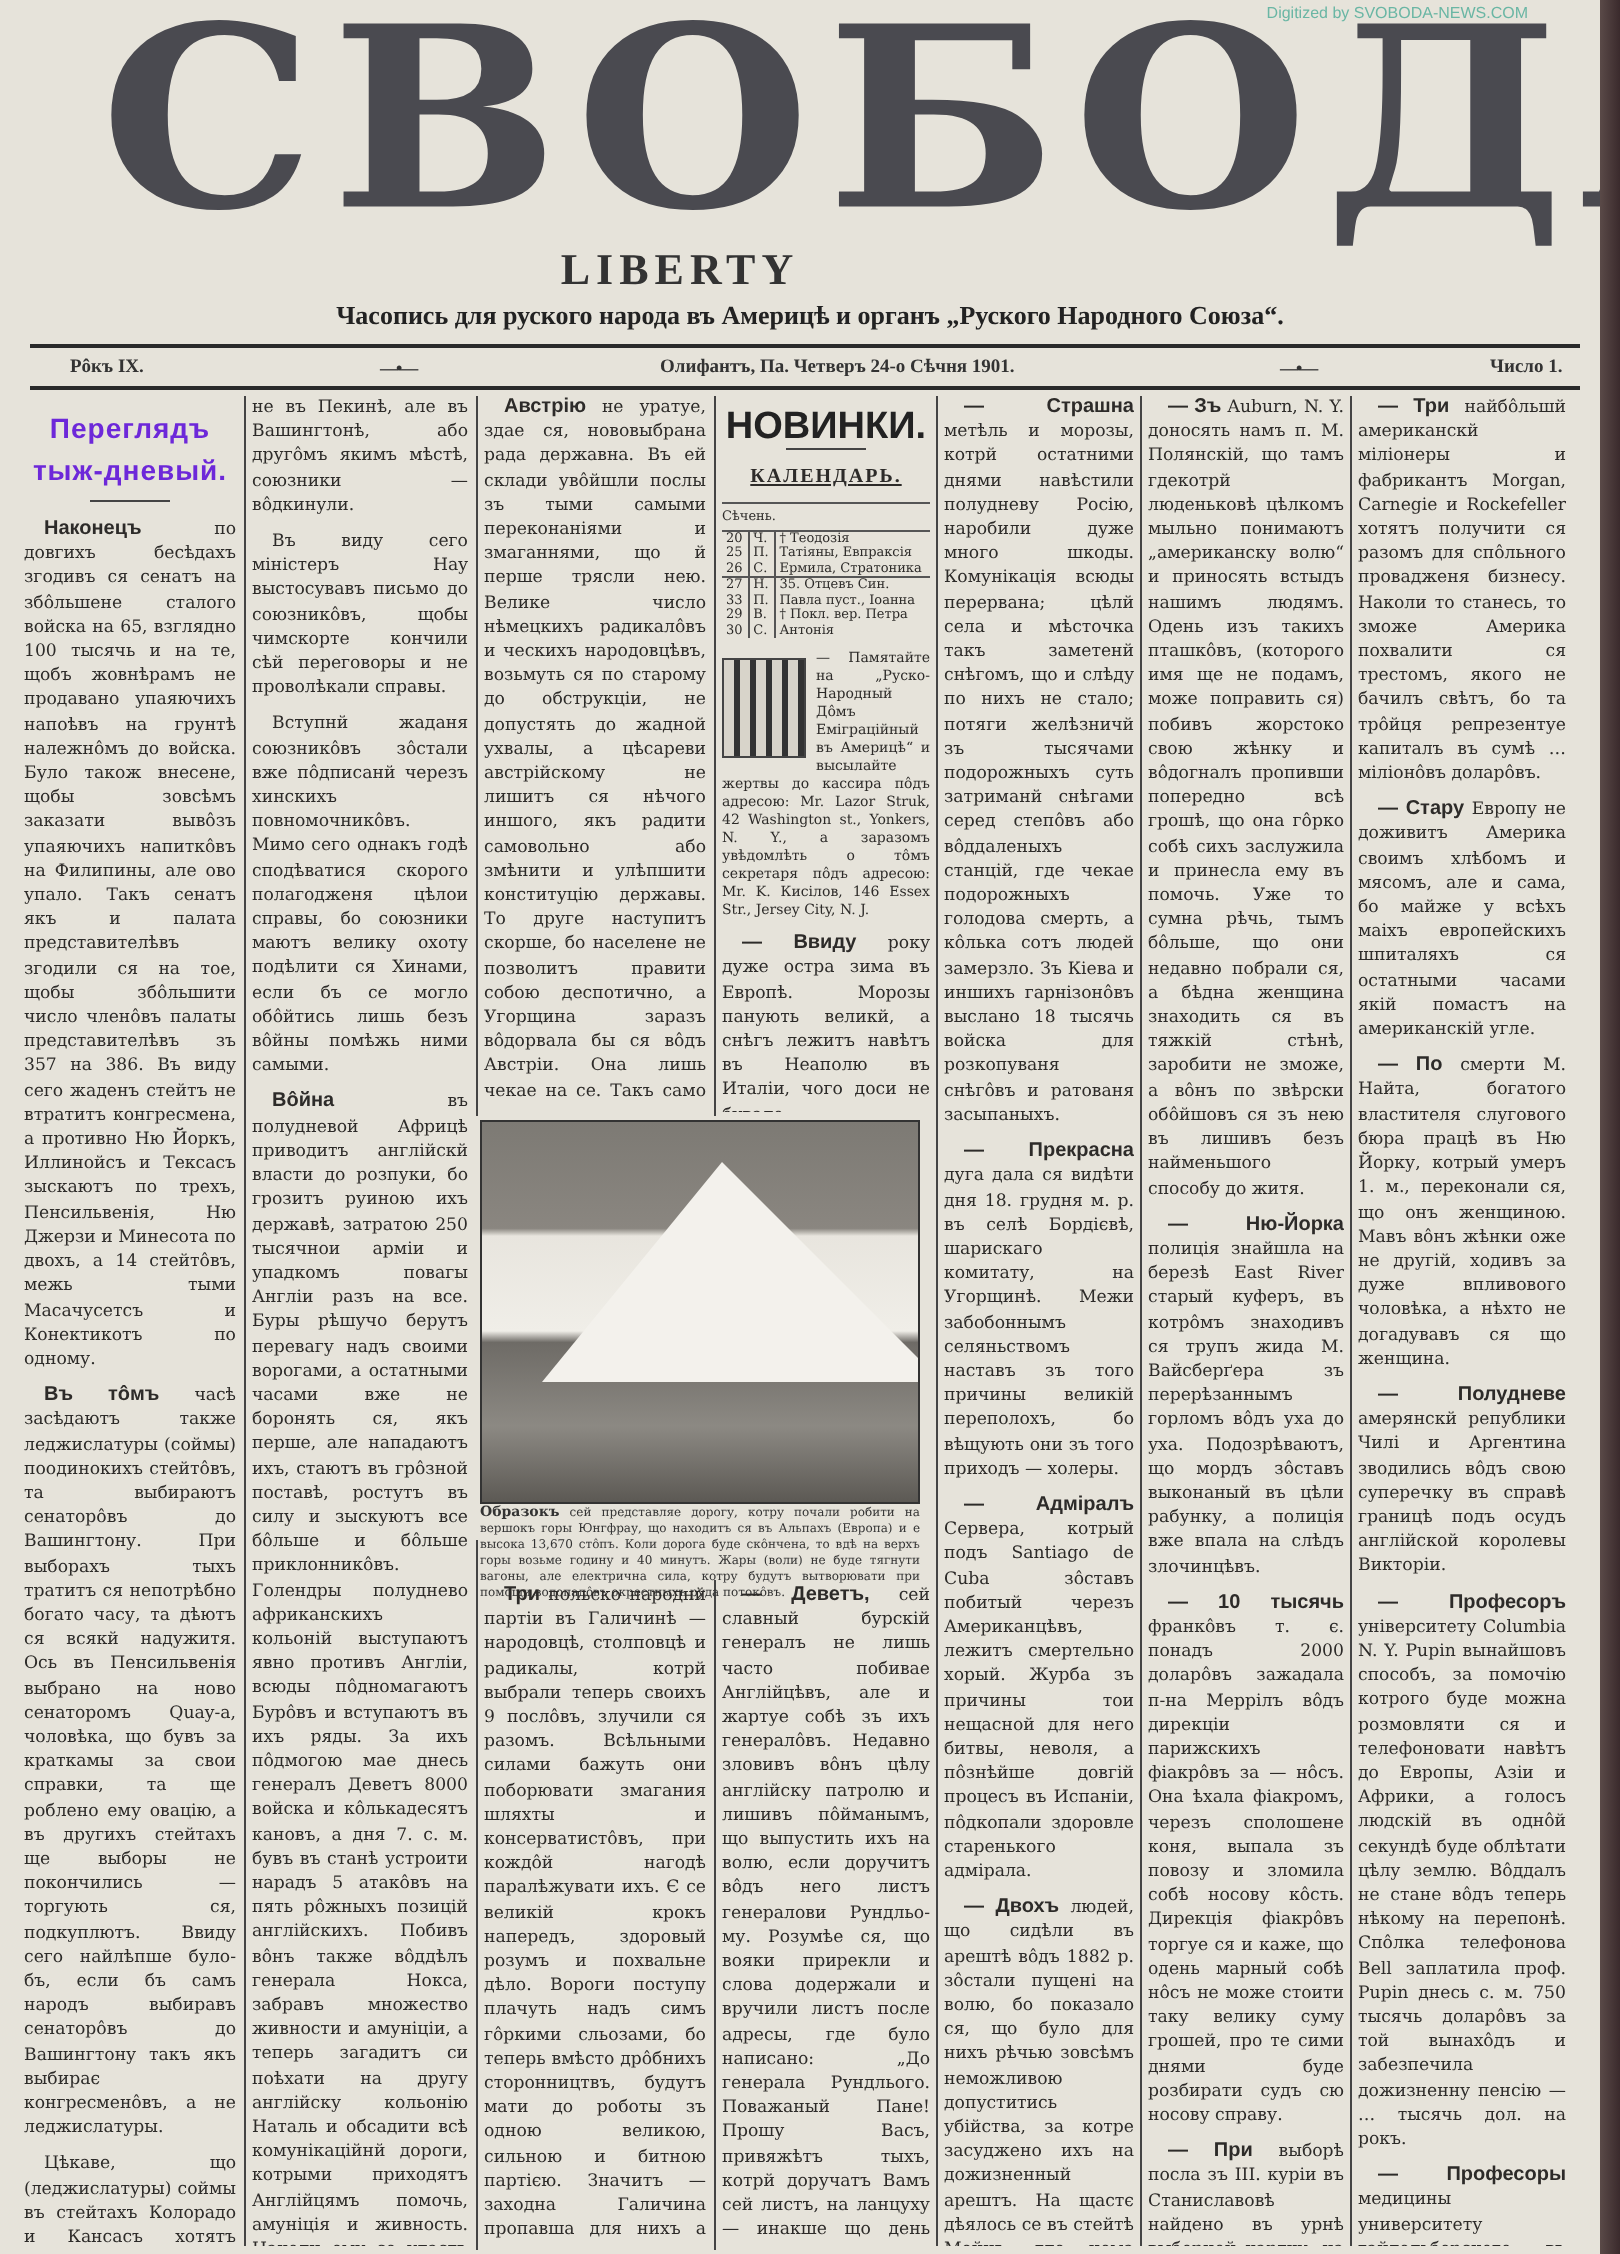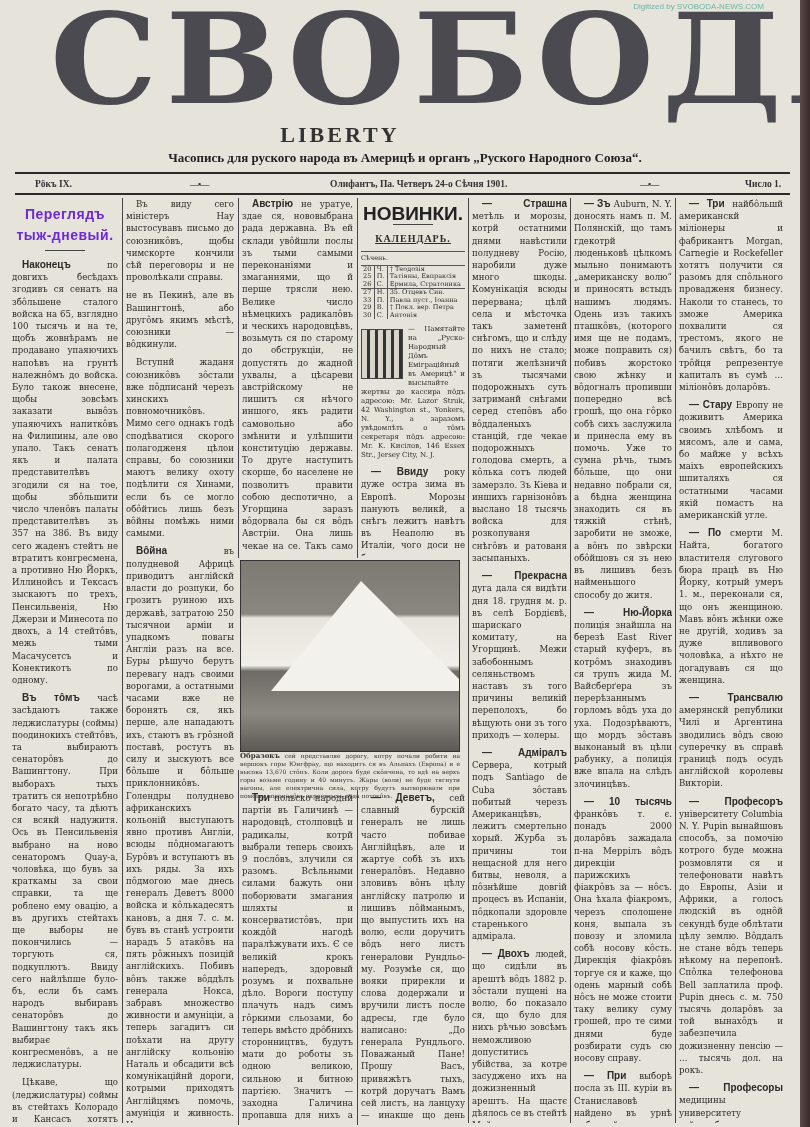--- a/index.html
+++ b/index.html
@@ -68,22 +68,22 @@
   <div class="col" style="left:12px;width:106px;height:925px;">
     <h2 class="head">Переглядъ тыж-дневый.</h2>
     <div class="sep"></div>
     <p><b>Наконецъ</b> <span>по довгихъ бесѣдахъ згодивъ ся сенатъ на збôльшене сталого войска на 65, взглядно 100 тысячь и на те, щобъ жовнѣрамъ не продавано упаяючихъ напоѣвъ на грунтѣ належнôмъ до войска. Було також внесене, щобы зовсѣмъ заказати вывôзъ упаяючихъ напиткôвъ на Филипины, але ово упало. Такъ сенатъ якъ и палата представителѣвъ згодили ся на тое, щобы збôльшити число членôвъ палаты представителѣвъ зъ 357 на 386. Въ виду сего жаденъ стейтъ не втратитъ конгресмена, а противно Ню Йоркъ, Иллинойсъ и Тексасъ зыскаютъ по трехъ, Пенсильвенія, Ню Джерзи и Минесота по двохъ, а 14 стейтôвъ, межь тыми Масачусетсъ и Конектикотъ по одному.</span></p>
     <p><b>Въ тôмъ</b> <span>часѣ засѣдаютъ также леджислатуры (соймы) поодинокихъ стейтôвъ, та выбираютъ сенаторôвъ до Вашингтону. При выборахъ тыхъ тратитъ ся непотрѣбно богато часу, та дѣютъ ся всякй надужитя. Ось въ Пенсильвенія выбрано на ново сенаторомъ Quay-а, чоловѣка, що бувъ за краткамы за свои справки, та ще роблено ему овацію, а въ другихъ стейтахъ ще выборы не покончились — торгують ся, подкуплютъ. Ввиду сего найлѣпше було-бъ, если бъ самъ народъ выбиравъ сенаторôвъ до Вашингтону такъ якъ выбирає конгресменôвъ, а не леджислатуры.</span></p>
     <p><span>Цѣкаве, що (леджислатуры) соймы въ стейтахъ Колорадо и Кансасъ хотятъ наладъ завести у себе кару смерти, котру недавно тому були знесли.</span></p>
 
   </div>
 
   <div class="col" style="left:126px;width:108px;height:925px;">
+    <p style="text-indent:0"><span>не въ Пекинѣ, але въ Вашингтонѣ, або другôмъ якимъ мѣстѣ, союзники — вôдкинули.</span></p>
     <p><span>Въ виду сего міністеръ Hay выстосувавъ письмо до союзникôвъ, щобы чимскорте кончили сѣй переговоры и не проволѣкали справы.</span></p>
-    <p style="text-indent:0"><span>не въ Пекинѣ, але въ Вашингтонѣ, або другôмъ якимъ мѣстѣ, союзники — вôдкинули.</span></p>
     <p><span>Вступнй жаданя союзникôвъ зôстали вже пôдписанй черезъ хинскихъ повномочникôвъ. Мимо сего однакъ годѣ сподѣватися скорого полагодженя цѣлои справы, бо союзники маютъ велику охоту подѣлити ся Хинами, если бъ се могло обôйтись лишь безъ вôйны помѣжь ними самыми.</span></p>
     <p><b>Вôйна</b> <span>въ полудневой Африцѣ приводитъ англійскй власти до розпуки, бо грозитъ руиною ихъ державѣ, затратою 250 тысячнои арміи и упадкомъ повагы Англіи разъ на все. Буры рѣшучо берутъ перевагу надъ своими ворогами, а остатными часами вже не боронять ся, якъ перше, але нападаютъ ихъ, стаютъ въ грôзной поставѣ, ростутъ въ силу и зыскуютъ все бôльше и бôльше приклонникôвъ. Голендры полуднево африканскихъ кольоній выступаютъ явно противъ Англіи, всюды пôдномагаютъ Бурôвъ и вступаютъ въ ихъ ряды. За ихъ пôдмогою мае днесь генералъ Деветъ 8000 войска и кôлькадесятъ кановъ, а дня 7. с. м. бувъ въ станѣ устроити нарадъ 5 атакôвъ на пять рôжныхъ позицій англійскихъ. Побивъ вôнъ также вôддѣлъ генерала Нокса, забравъ множество живности и амуніціи, а теперь загадитъ си поѣхати на другу англійску кольонію Наталь и обсадити всѣ комунікаційнй дороги, котрыми приходятъ Англійцямъ помочь, амуніція и живность. Наколи ему се удастъ ся, тогды 150 тысячна армія Англійцѣвъ зъ Трансвалю и Аренджъ булабъ змушена покинути тй краѣ, або згинути зъ голоду.</span></p>
 
   </div>
 
   <div class="col" style="left:242px;width:111px;height:355px;">
     <p><b>Австрію</b> <span>не уратуе, здае ся, нововыбрана рада державна. Въ ей склади увôйшли послы зъ тыми самыми переконаніями и змаганнями, що й перше трясли нею. Велике число нѣмецкихъ радикалôвъ и ческихъ народовцѣвъ, возьмуть ся по старому до обструкціи, не допустять до жадной ухвалы, а цѣсареви австрійскому не лишитъ ся нѣчого иншого, якъ радити самовольно або змѣнити и улѣпшити конституцію державы. То друге наступитъ скорше, бо населене не позволитъ правити собою деспотично, а Угорщина заразъ вôдорвала бы ся вôдъ Австріи. Она лишь чекае на се. Такъ само Нѣмцѣ позирають въ сторону пруской державы, Чехи мрѣютъ о своимъ королевствѣ, Поляки о вôдбудованю Польщѣ за помочію Галичаны... Хто-жъ може уратувати Австрію? Стоимо отже на порозѣ реформъ и вôдродженя сеи державы або ей упадку; усученя гнету консерватистôвъ и клерикалôвъ, або непевнои будучности, розстрою, а може революціи.</span></p>
   </div>
 
   <div class="col" style="left:361px;width:104px;height:358px;">
@@ -168,19 +168,19 @@
     <p><b>— Ню-Йорка</b> <span>полиція знайшла на березѣ East River старый куферъ, въ котрôмъ знаходивъ ся трупъ жида М. Вайсберґера зъ перерѣзаннымъ горломъ вôдъ уха до уха. Подозрѣваютъ, що мордъ зôставъ выконаный въ цѣли рабунку, а полиція вже впала на слѣдъ злочинцѣвъ.</span></p>
     <p><b>— 10 тысячь</b> <span>франкôвъ т. є. понадъ 2000 доларôвъ зажадала п-на Меррілъ вôдъ дирекціи парижскихъ фіакрôвъ за — нôсъ. Она ѣхала фіакромъ, черезъ сполошене коня, выпала зъ повозу и зломила собѣ носову кôсть. Дирекція фіакрôвъ торгуе ся и каже, що одень марный собѣ нôсъ не може стоити таку велику суму грошей, про те сими днями буде розбирати судъ сю носову справу.</span></p>
     <p><b>— При</b> <span>выборѣ посла зъ III. куріи въ Станиславовѣ найдено въ урнѣ выборчой картку, на котрôй якійсь галицкій Полякъ написавъ такъ: „Голосую на президента трансвальской републики Павла Крюгера, бо вôнъ не є збанкротованымъ шляхтичемъ и не вважае ся въ ворогами вôтчины. Чоловѣмъ!“</span></p>
 
   </div>
 
   <div class="col" style="left:679px;width:104px;height:925px;">
     <p><b>— Три</b> <span>найбôльшй американскй міліонеры и фабрикантъ Morgan, Carnegie и Rockefeller хотятъ получити ся разомъ для спôльного провадженя бизнесу. Наколи то станесь, то зможе Америка похвалити ся трестомъ, якого не бачилъ свѣтъ, бо та трôйця репрезентуе капиталъ въ сумѣ … міліонôвъ доларôвъ.</span></p>
     <p><b>— Стару</b> <span>Европу не доживитъ Америка своимъ хлѣбомъ и мясомъ, але и сама, бо майже у всѣхъ маіхъ европейскихъ шпиталяхъ ся остатными часами якій помастъ на американскій угле.</span></p>
     <p><b>— По</b> <span>смерти М. Найта, богатого властителя слугового бюра працѣ въ Ню Йорку, котрый умеръ 1. м., переконали ся, що онъ женщиною. Мавъ вôнъ жѣнки оже не другій, ходивъ за дуже впливового чоловѣка, а нѣхто не догадувавъ ся що женщина.</span></p>
-    <p><b>— Трансвалю</b> <span>амерянскй републики Чилі и Аргентина зводились вôдъ свою суперечку въ справѣ границѣ подъ осудъ англійской королевы Викторіи.</span></p>
+    <p><b>— Полудневе</b> <span>амерянскй републики Чилі и Аргентина зводились вôдъ свою суперечку въ справѣ границѣ подъ осудъ англійской королевы Викторіи.</span></p>
     <p><b>— Професоръ</b> <span>університету Columbia N. Y. Pupin вынайшовъ способъ, за помочію котрого буде можна розмовляти ся и телефоновати навѣтъ до Европы, Азіи и Африки, а голосъ людскій въ однôй секундѣ буде облѣтати цѣлу землю. Вôддалъ не стане вôдъ теперь нѣкому на перепонѣ. Спôлка телефонова Bell заплатила проф. Pupin днесь с. м. 750 тысячь доларôвъ за той вынахôдъ и забезпечила дожизненну пенсію — … тысячь дол. на рокъ.</span></p>
     <p><b>— Професоры</b> <span>медицины университету гайдельберского въ Нѣмеччинѣ срекли електричнє свѣтло на шкôдливе на очи.</span></p>
 
   </div>
 </div>
 <div class="edge"></div>
 
 </body></html>

